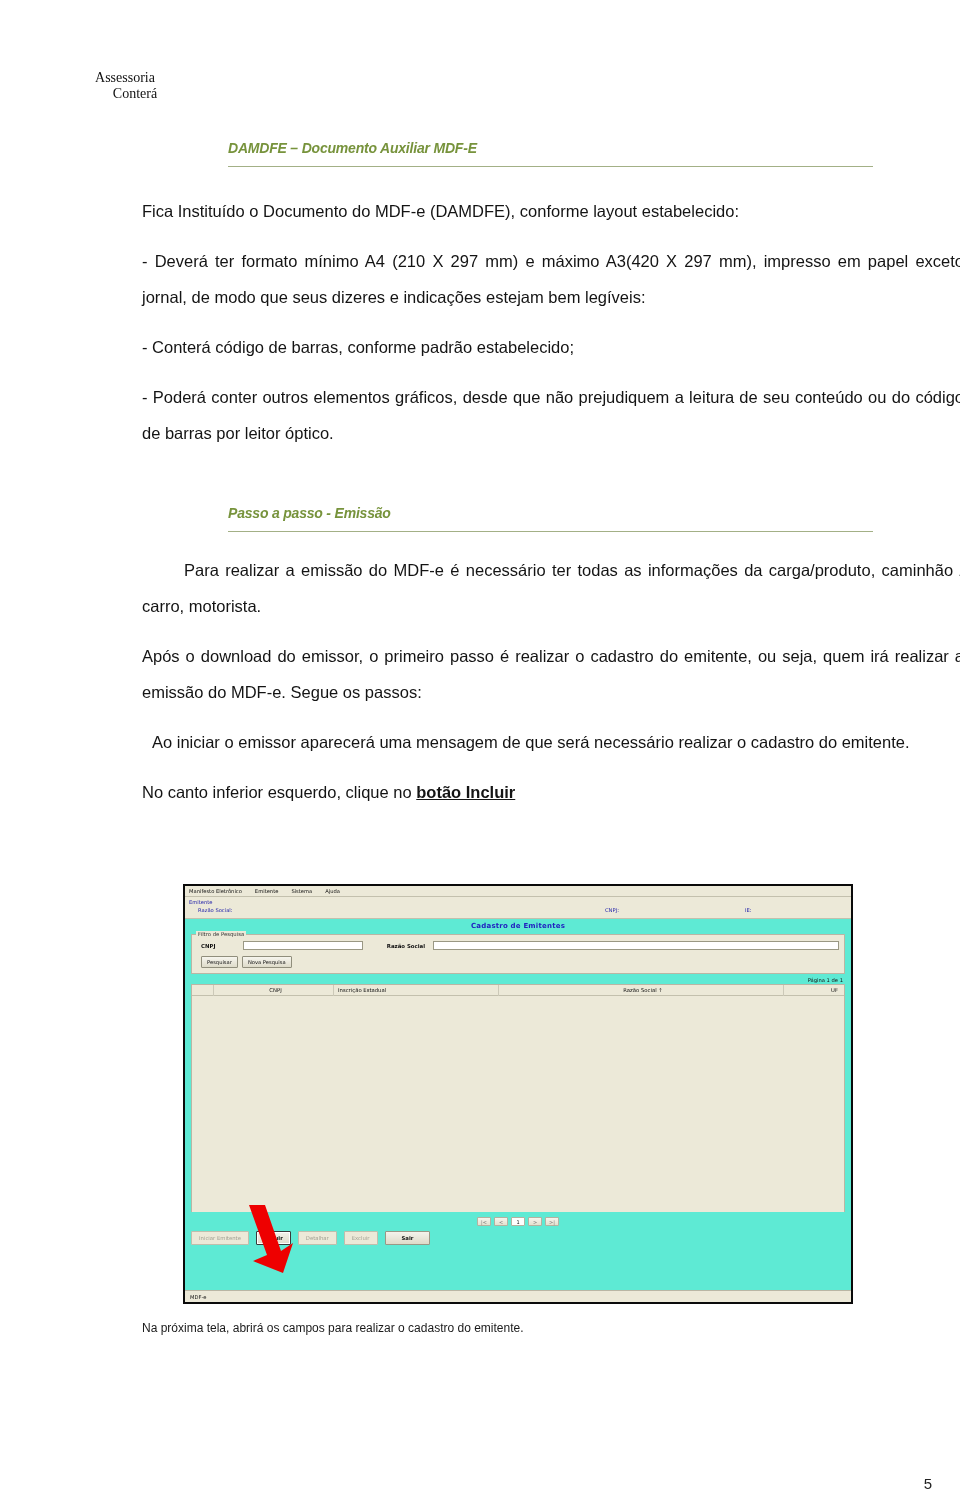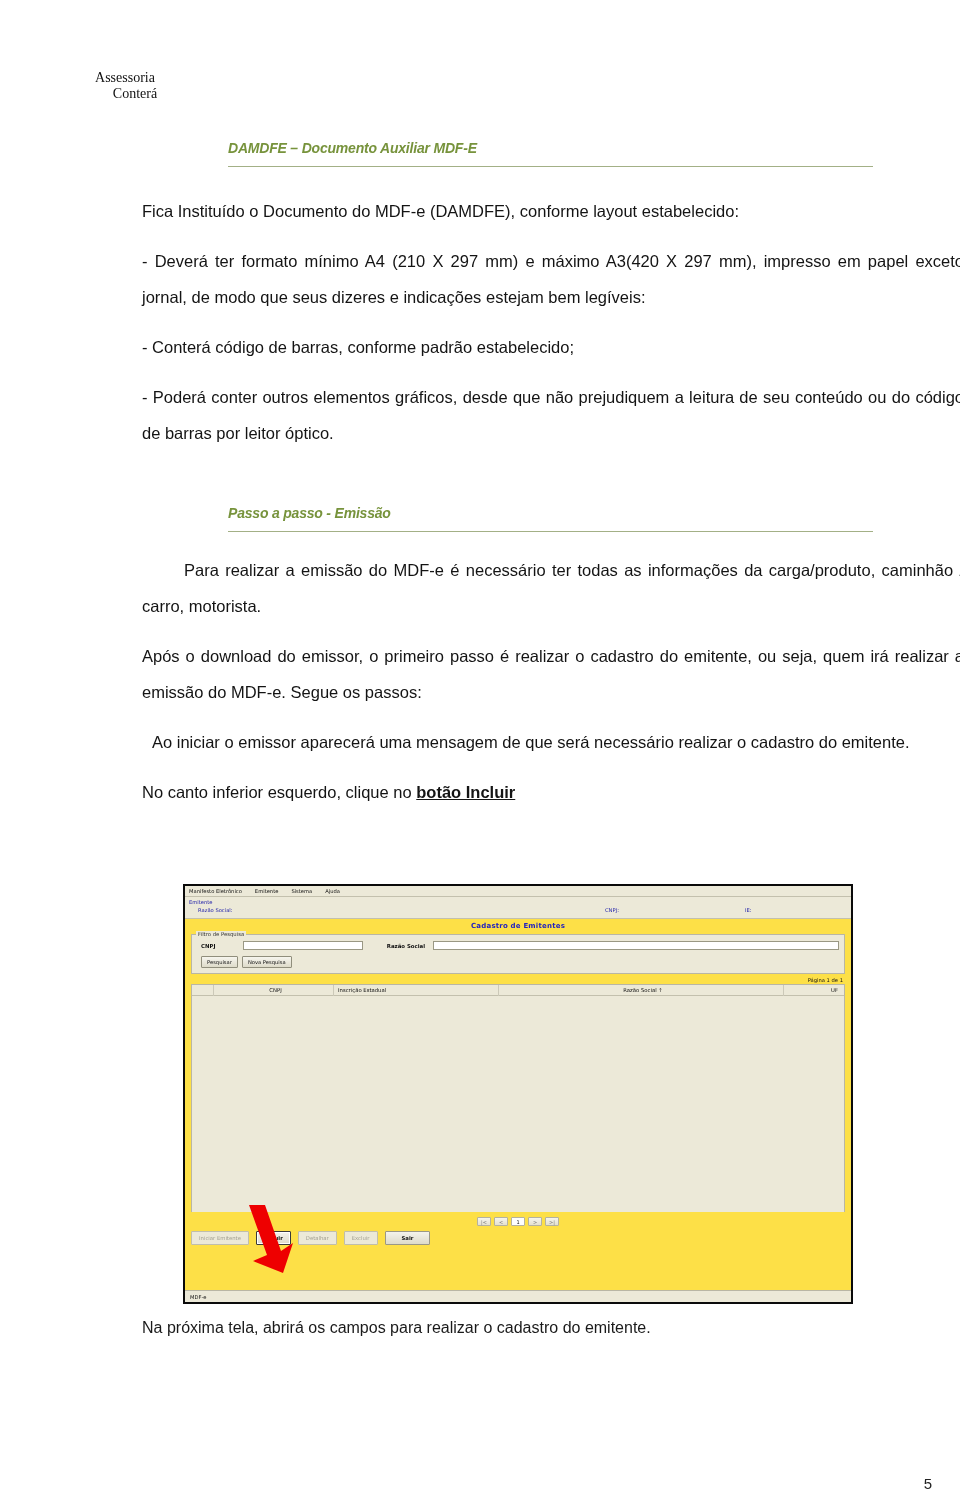--- a/index.html
+++ b/index.html
@@ -98,21 +98,21 @@
 
   .gap-20{ height:20px; }
   .gap-14{ height:14px; }
   .gap-26{ height:26px; }
 
   
   .app-shot{
     position:absolute;
     left:183px; top:884px;
     width:670px; height:420px;
-    background:#fde047;
+    background:#5eead4;
     border:2px solid #0a0a0a;
     font-family:"DejaVu Sans", sans-serif;
     overflow:hidden;
   }
   .app-menubar{
     height:11px;
     background:#ece9d8;
     border-bottom:1px solid #c3c0ad;
     display:flex;
     align-items:center;
@@ -411,16 +411,16 @@
   <div class="app-statusbar">MDF-e</div>
 </div>
 
 <svg class="red-arrow" viewBox="0 0 60 72" xmlns="http://www.w3.org/2000/svg">
   <g fill="#ee0000">
     <polygon points="6,2 22,2 38,48 50,40 40,70 10,58 24,52"></polygon>
   </g>
 </svg>
 
 <div style="position:absolute;left:142px;top:1313px;width:760px;">
-  <div style="font-size:16px;line-height:30px;">Na próxima tela, abrirá os campos para realizar o cadastro do emitente.</div>
+  <div style="font-size:12px;line-height:30px;">Na próxima tela, abrirá os campos para realizar o cadastro do emitente.</div>
 </div>
 
 <div class="page-number">5</div>
 
 </body></html>

